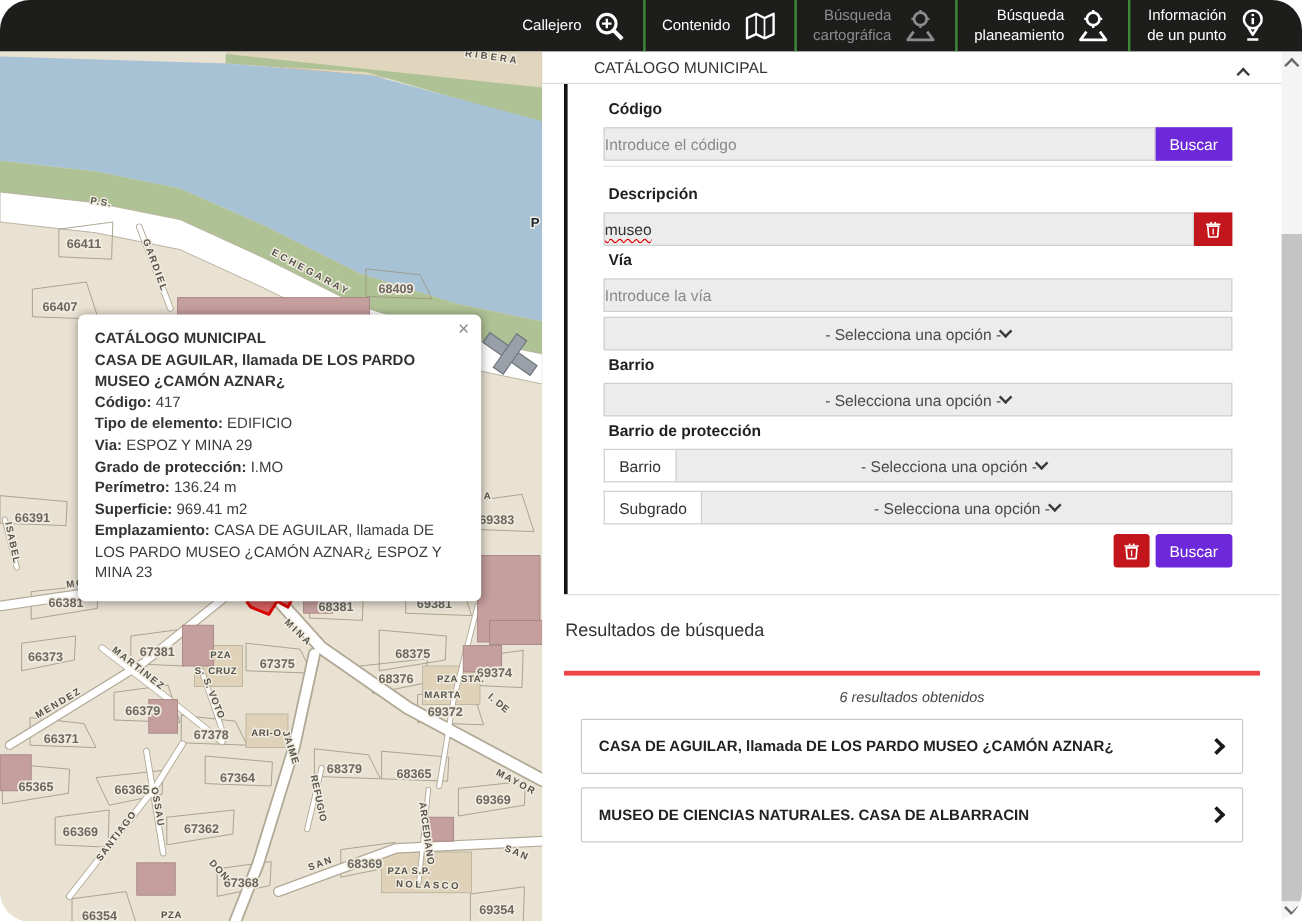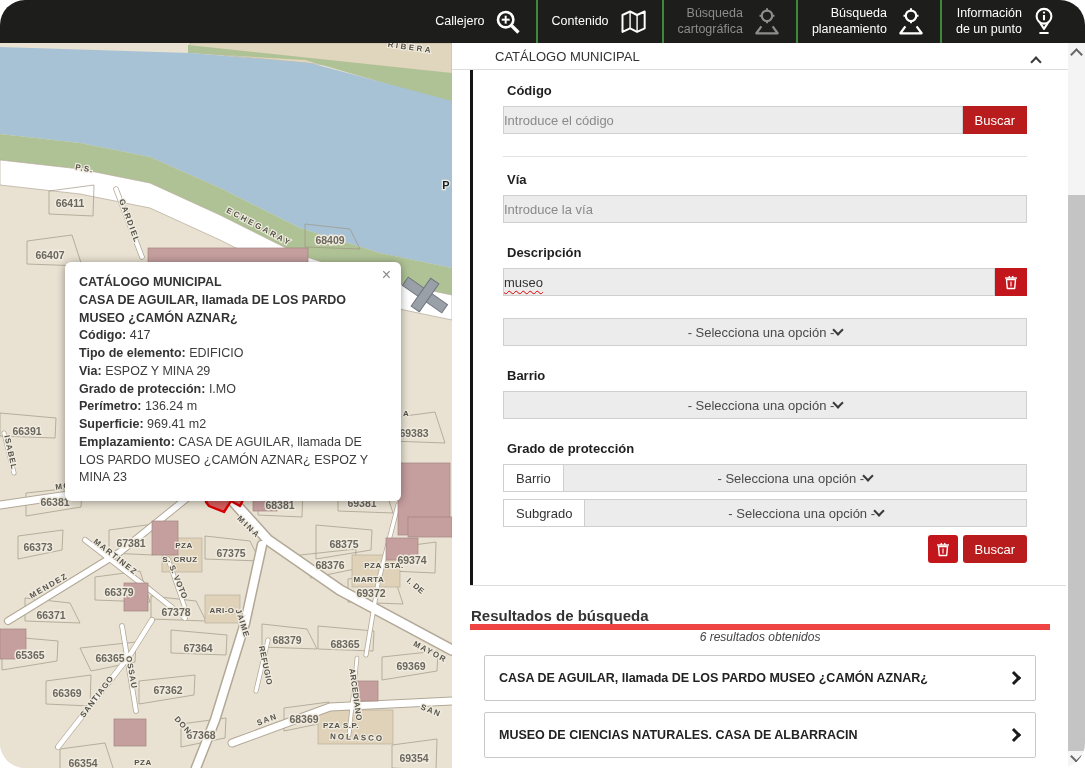--- a/index.html
+++ b/index.html
@@ -28,52 +28,52 @@
   .popup .pfield b,.popup .ptitle,.popup .pname{color:#333;font-weight:bold;}
   .popup-close{position:absolute;top:5px;right:10px;color:#888;font-size:16px;line-height:16px;cursor:pointer;}
   
   .panel{position:absolute;left:452px;top:43px;width:616px;height:725px;background:#fff;color:#212121;}
   .form-header{position:relative;height:27px;display:flex;align-items:center;padding-left:43px;
     font-size:13px;color:#333;border-bottom:1px solid #ddd;}
   .form-header .chev-up{position:absolute;right:28px;top:11px;}
   .form-body{margin-left:18px;margin-right:20px;border-left:3px solid #141414;
     padding:13px 21px 8px 30px;}
   .flabel{display:block;font-size:13px;font-weight:bold;color:#1f1f1f;margin:0 0 8px 4px;}
-  .fgroup{margin-bottom:22px;}
+  .fgroup{margin-bottom:4px;}
   .igroup{display:flex;}
   .tinput,.fake-input{height:28px;background:#ececec;border:1px solid #cfcfcf;font-size:13px;
     color:#333;padding:0 0;font-family:"Liberation Sans",sans-serif;width:100%;}
   .tinput::placeholder{color:#8a8a8a;}
   .fake-input{display:flex;align-items:center;}
   .squiggle{text-decoration:underline;text-decoration-style:wavy;text-decoration-color:#d00;
     text-decoration-thickness:1px;text-underline-offset:3px;}
-  .btn-dark{height:28px;background:#b91c1c;color:#fff;border:none;font-size:13px;
+  .btn-dark{height:28px;background:#6d28d9;color:#fff;border:none;font-size:13px;
     padding:0 12px;cursor:pointer;font-family:"Liberation Sans",sans-serif;}
   .btn-red{height:28px;width:33px;background:#c3161c;border:none;display:flex;align-items:center;
     justify-content:center;cursor:pointer;}
   .btn-red svg{display:block;}
   .hdivider{height:1px;background:#e3e3e3;margin:2px 0 15px 0;}
   .selbox{height:28px;background:#ececec;border:1px solid #cfcfcf;display:flex;align-items:center;
     justify-content:center;padding:0 12px;font-size:13px;color:#4a4a4a;cursor:pointer;flex:1;}
   .chev-down{width:8px;height:8px;border-right:2px solid #3a3a3a;border-bottom:2px solid #3a3a3a;
     transform:rotate(45deg);margin-top:-4px;}
   .chev-up{width:8px;height:8px;border-right:2px solid #3a3a3a;border-bottom:2px solid #3a3a3a;
     transform:rotate(-135deg);margin-top:4px;}
   .prefix-row{display:flex;margin-bottom:7px;}
   .prefix-box{height:28px;background:#fff;border:1px solid #cfcfcf;border-right:none;
     display:flex;align-items:center;padding:0 12px;font-size:13px;color:#333;}
   .actions{display:flex;justify-content:flex-end;gap:5px;margin:8px 0 14px 0;}
   .btn-red.round,.btn-dark.round{border-radius:3px;}
   .btn-red.round{width:30px;}
   .section-end{height:1px;background:#ddd;margin:0 2px 0 18px;}
   
   .results{padding:21px 18px 0 18px;}
-  .results h2{margin:0;font-size:15px;font-weight:bold;color:#333;padding:0 0 0 1px;
-    border-bottom:6px solid #ef4444;}
-  .res-count{font-size:12px;font-style:italic;color:#444;text-align:center;margin:0 0 11px 0;}
+  .results h2{margin:0;font-size:15px;font-weight:normal;color:#333;padding:0 0 25px 1px;
+    border-bottom:4px solid #ef4444;}
+  .res-count{font-size:12px;font-style:italic;color:#444;text-align:center;margin:11px 0 11px 0;}
   .res-card{display:flex;align-items:center;justify-content:space-between;background:#fff;
     border:1px solid #c9c9c9;border-radius:2px;margin:0 14px 11px 14px;padding:15px 16px 15px 14px;cursor:pointer;}
   .res-card .res-label{font-size:12.5px;font-weight:bold;color:#222;}
   .chev-right{width:10px;height:10px;border-right:3px solid #1a1a1a;border-bottom:3px solid #1a1a1a;
     transform:rotate(-45deg);flex:0 0 auto;margin-left:10px;}
   
   .scrollbar{position:absolute;left:1068px;top:43px;width:17px;height:725px;background:#f4f4f4;}
   .sb-thumb{position:absolute;left:0;top:152px;width:17px;height:556px;background:#c4c4c4;}
   .sb-arrow{position:absolute;left:4px;width:9px;height:9px;}
   .sb-arrow.up{top:7px;border-right:2px solid #666;border-bottom:2px solid #666;transform:rotate(-135deg);}
@@ -360,57 +360,57 @@
     <div class="form-body">
       <div class="fgroup">
         <label class="flabel">Código</label>
         <div class="igroup">
           <input class="tinput" type="text" placeholder="Introduce el código" style="">
           <button class="btn-dark">Buscar</button>
         </div>
       </div>
       <div class="hdivider"></div>
       <div class="fgroup">
-        <label class="flabel">Vía</label>
-        <input class="tinput" type="text" placeholder="Introduce la vía" style="">
-      </div>
-      <div class="fgroup">
         <label class="flabel">Descripción</label>
         <div class="igroup">
           <div class="fake-input">
             <span class="squiggle">museo</span>
           </div>
           <button class="btn-red">
             <span class="ticon">
                 <svg width="14" height="15" viewBox="0 0 14 15" fill="none" stroke="#ffffff">
     <path d="M2.5 4.5 H11.5 L10.7 13.5 H3.3 Z" stroke-width="1.4" stroke-linejoin="round"></path>
     <line x1="1" y1="3" x2="13" y2="3" stroke-width="1.4"></line>
     <line x1="5" y1="3" x2="5.5" y2="1" stroke-width="1.4"></line>
     <line x1="9" y1="3" x2="8.5" y2="1" stroke-width="1.4"></line>
     <line x1="7" y1="6.5" x2="7" y2="11.5" stroke-width="1.1"></line>
   </svg>
               </span>
           </button>
         </div>
       </div>
       <div class="fgroup">
+        <label class="flabel">Vía</label>
+        <input class="tinput" type="text" placeholder="Introduce la vía" style="">
+      </div>
+      <div class="fgroup">
         <div class="selbox">
           <span>- Selecciona una opción -</span>
           <span class="chev-down"></span>
         </div>
       </div>
       <div class="fgroup">
         <label class="flabel">Barrio</label>
         <div class="selbox">
           <span>- Selecciona una opción -</span>
           <span class="chev-down"></span>
         </div>
       </div>
       <div class="fgroup" style="margin-bottom:8px;">
-        <label class="flabel">Grado de protección</label>
+        <label class="flabel">Barrio de protección</label>
         <div class="prefix-row">
           <span class="prefix-box">Barrio</span>
           <div class="selbox">
             <span>- Selecciona una opción -</span>
             <span class="chev-down"></span>
           </div>
         </div>
         <div class="prefix-row">
           <span class="prefix-box">Subgrado</span>
           <div class="selbox">

